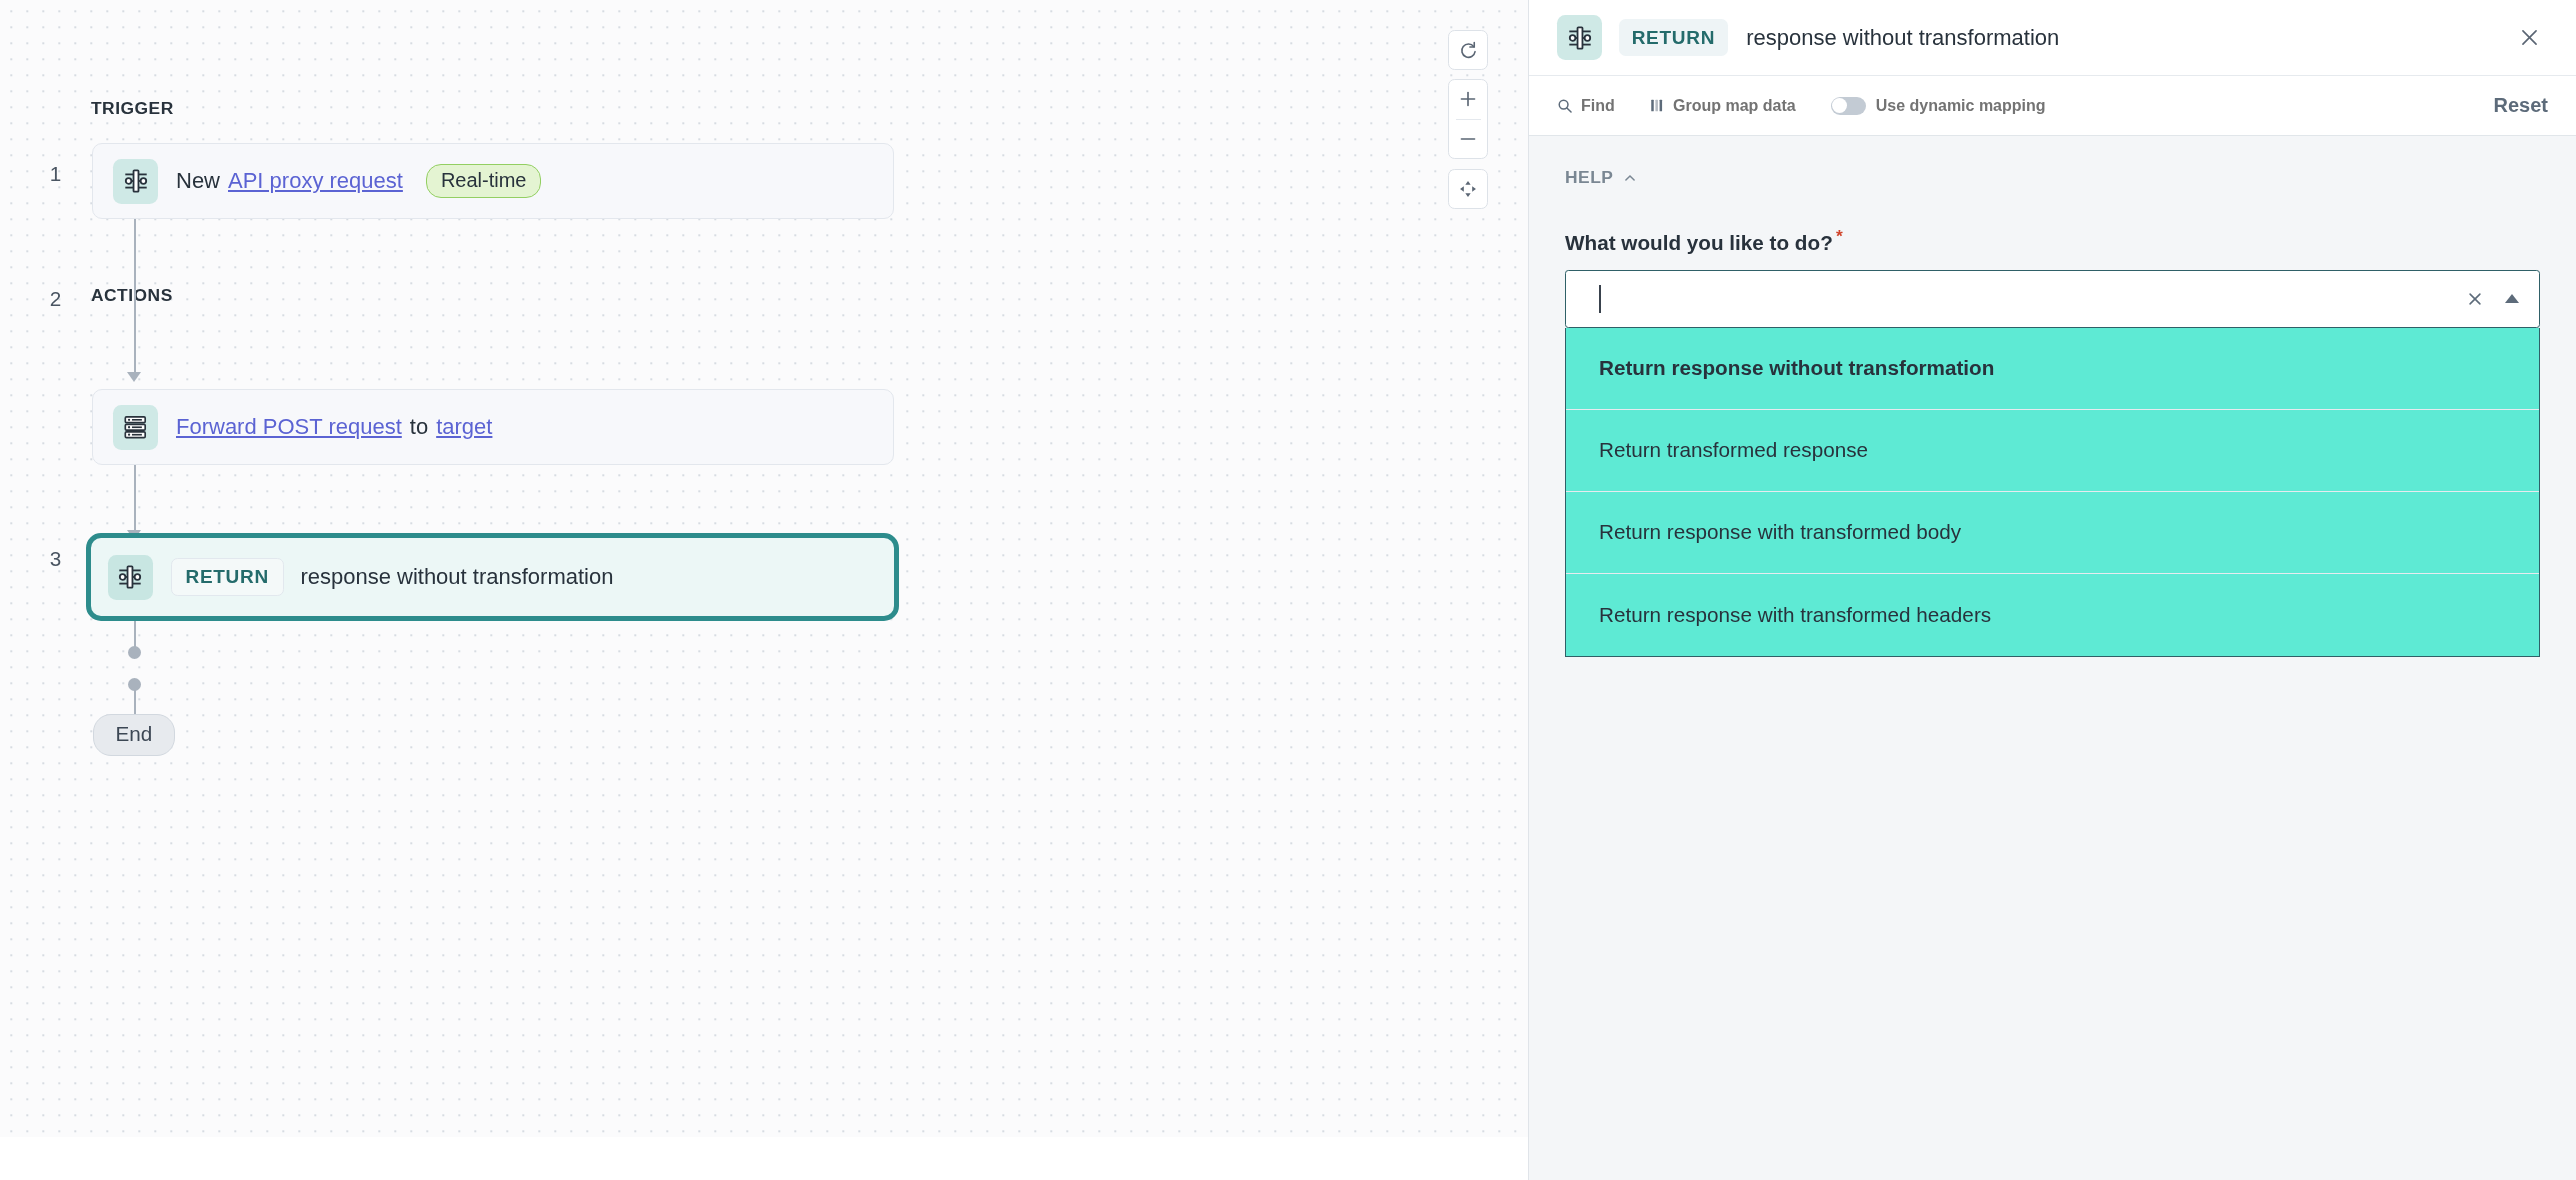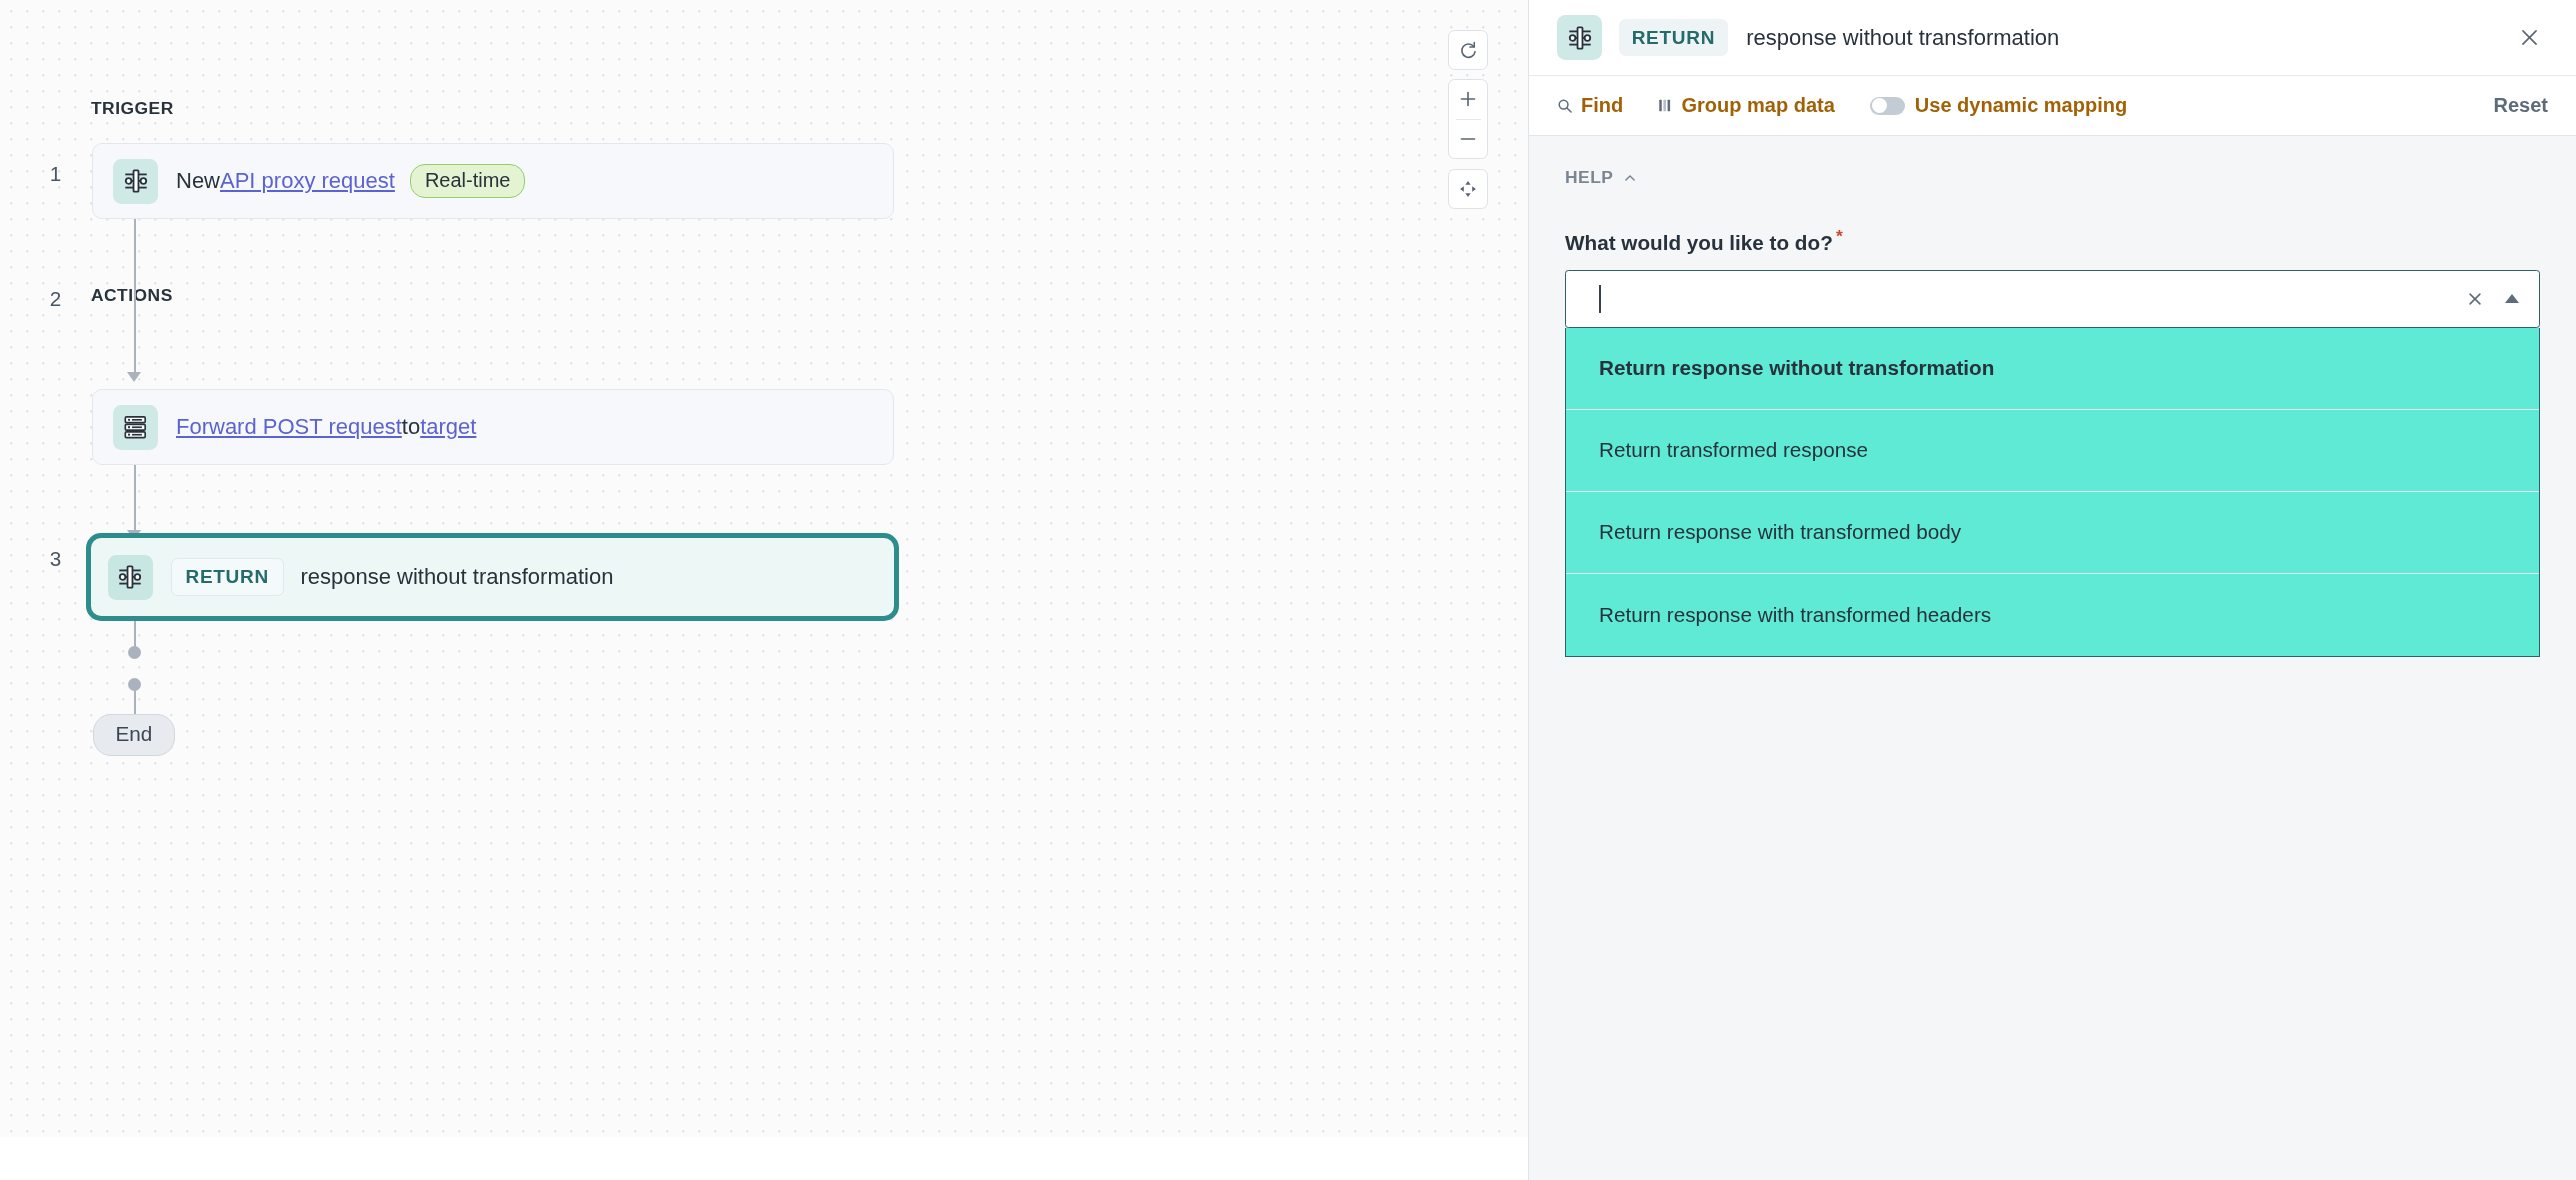--- a/index.html
+++ b/index.html
@@ -72,20 +72,21 @@
   }
   .node.selected .node-icon { background: #c8e6e2; }
 
   .node-text {
     margin-left: 18px;
     font-size: 22px;
     color: #28323c;
     white-space: nowrap;
     display: flex;
     align-items: center;
+    gap: 8px;
   }
   .link-txt { color: #5b63d3; text-decoration: underline; }
   .plain-txt { color: #28323c; }
 
   .badge-realtime {
     margin-left: 15px;
     display: inline-block;
     padding: 4.1px 14px 5.8px;
     border-radius: 15px;
     background: #e4f4d2;
@@ -209,23 +210,23 @@
   .panel-toolbar {
     height: 60px;
     background: #ffffff;
     display: flex;
     align-items: center;
     padding: 0 28px 0 28px;
     border-bottom: 0.8px solid #e1e6ea;
   }
   .tb-item {
     display: flex; align-items: center;
-    font-size: 20px;
-    font-weight: 700;
-    color: #a16207;
+    font-size: 16px;
+    font-weight: 700;
+    color: #737373;
     margin-right: 35px;
   }
   .tb-item .gl { margin-right: 8.3px; display:flex; align-items:center; }
   .toggle-sw {
     width: 35px; height: 18px;
     border-radius: 9px;
     background: #c3cbd4;
     position: relative;
     margin-right: 10px;
     flex: 0 0 35px;

